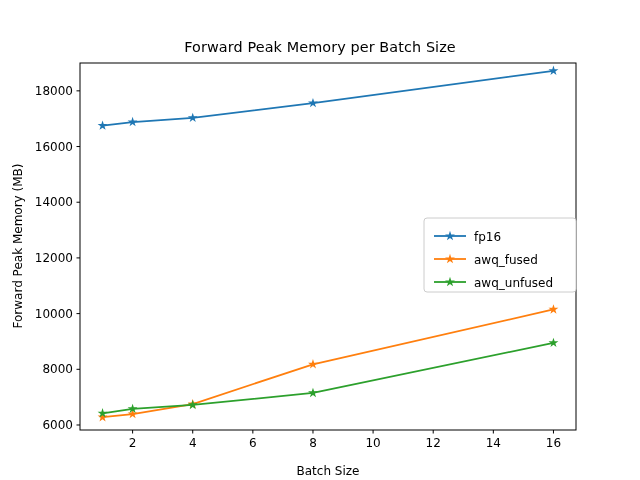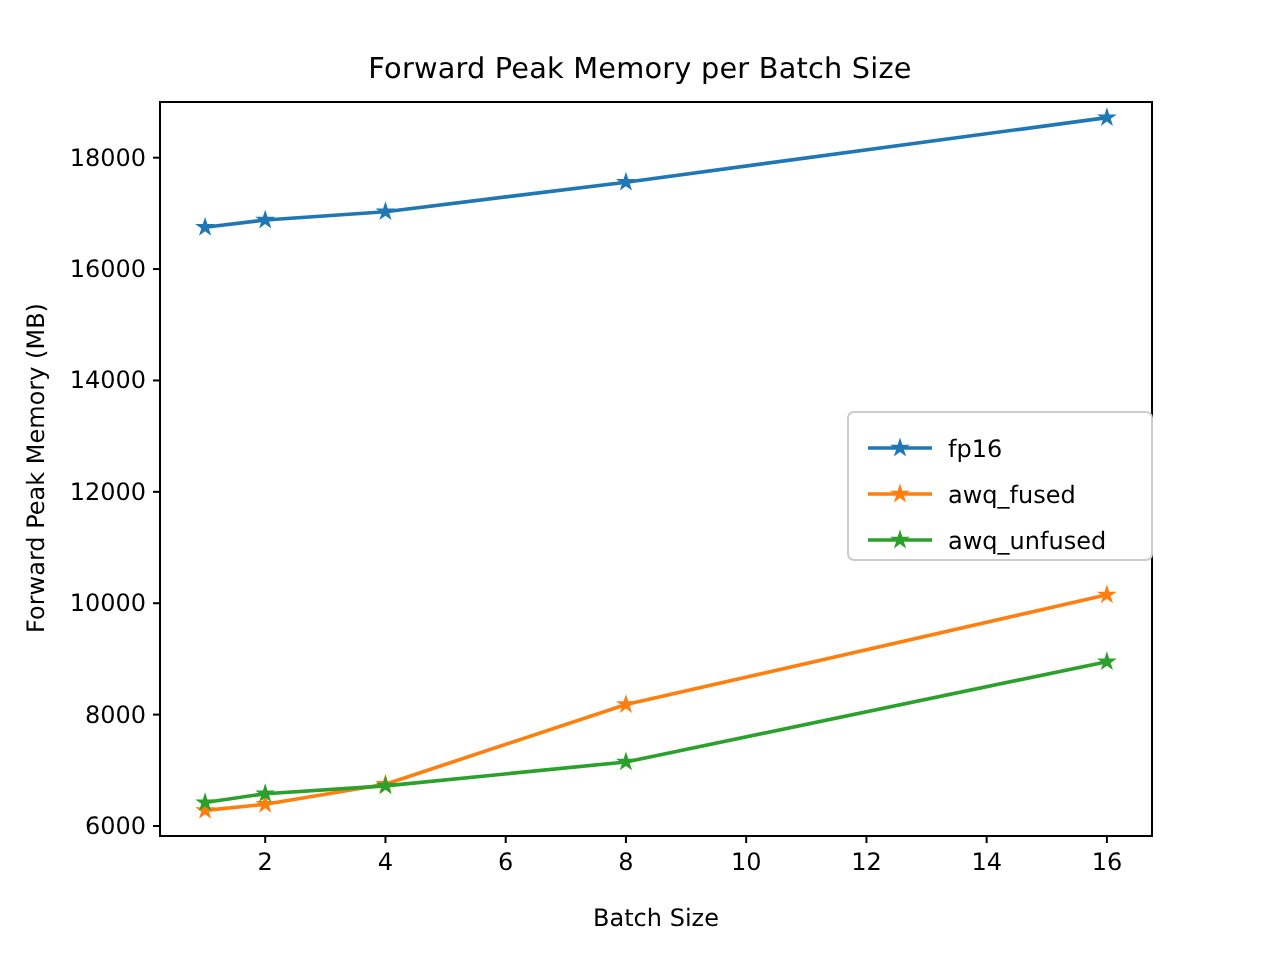--- a/index.html
+++ b/index.html
@@ -11,20 +11,21 @@
     width: 640px;
     height: 480px;
     font-family: "DejaVu Sans", sans-serif;
     overflow: hidden;
   }
   #figure {
     position: relative;
     width: 640px;
     height: 428px;
     background: #ffffff;
+    margin-top: 12px;
   }
   #chart-title {
     position: absolute;
     left: 0;
     top: 27px;
     width: 640px;
     text-align: center;
     font-size: 14.4px;
     color: #000000;
     letter-spacing: 0.1px;

